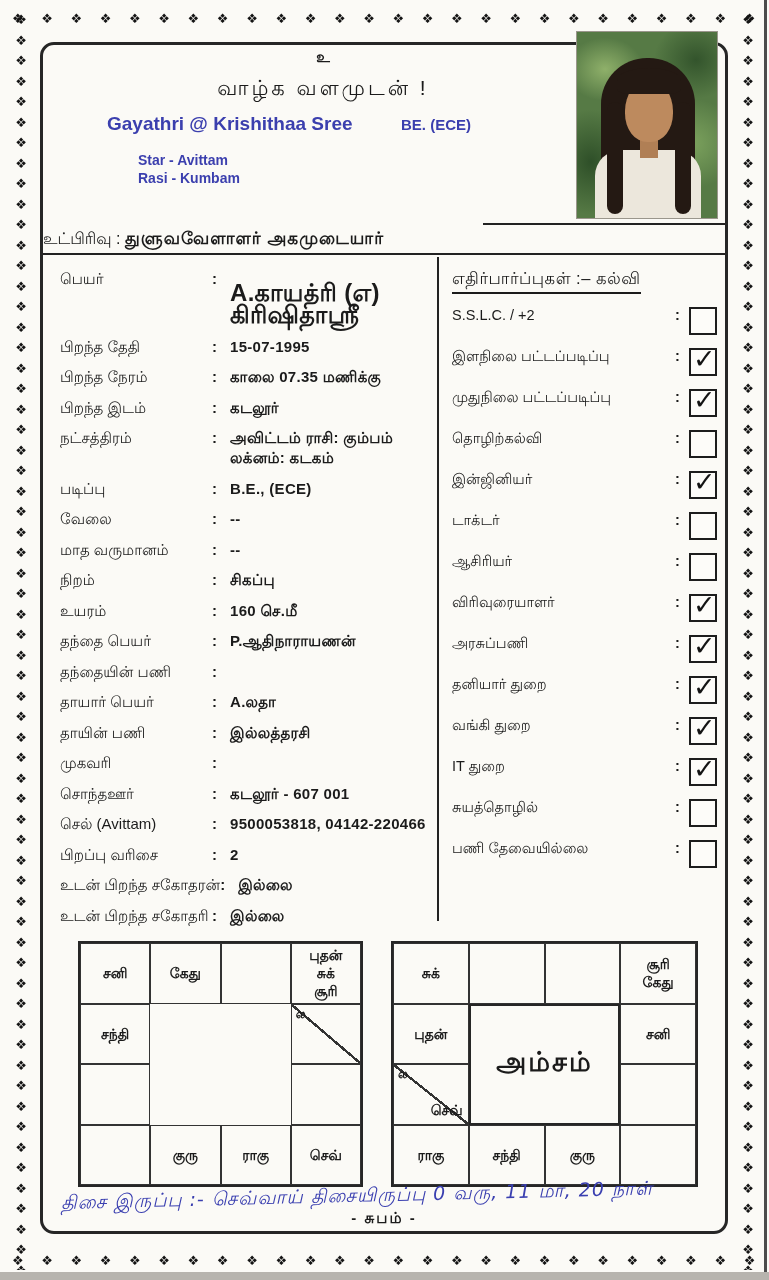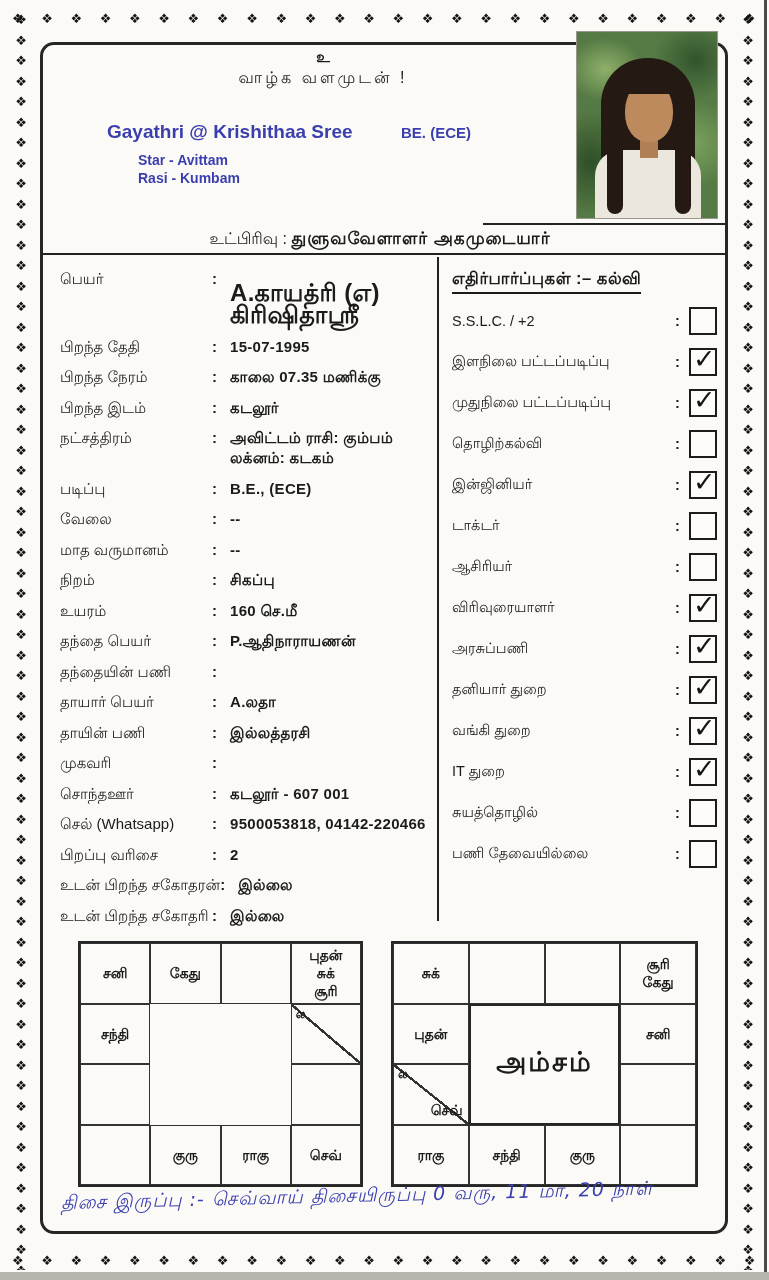--- a/index.html
+++ b/index.html
@@ -20,23 +20,23 @@
   .bstrip.left { left:9px; } .bstrip.right { right:9px; }
   .scan-edge-right { position:absolute; right:2px; top:0; bottom:8px; width:3px; background:#4c4c4c; }
   .scan-edge-bottom { position:absolute; left:0; right:0; bottom:0; height:8px; background:#b7b4ae; }
 
   
   .frame { position:absolute; left:40px; top:42px; width:688px; height:1192px;
            border:3px solid #262626; border-radius:14px; }
 
   .blessing { position:absolute; left:80px; top:3px; width:400px; text-align:center; }
   .blessing .om { font-size:15px; font-weight:bold; }
-  .blessing .text { font-size:16px; letter-spacing:3px; margin-top:1px; }
-
-  .name-block { position:absolute; left:64px; top:76px; white-space:nowrap; }
+  .blessing .text { font-size:21px; letter-spacing:3px; margin-top:8px; }
+
+  .name-block { position:absolute; left:64px; top:68px; white-space:nowrap; }
   .name-en { font-size:19px; font-weight:bold; color:#3b3fae; display:inline-block; }
   .degree-en { font-size:15px; font-weight:bold; color:#3b3fae; display:inline-block; margin-left:44px; }
   .astro-lines { position:absolute; left:95px; top:106px; color:#3b3fae;
                  font-size:14px; font-weight:bold; line-height:18px; }
 
   
   .photo { position:absolute; left:533px; top:-14px; width:142px; height:188px;
            border:1px solid #9a968c; background:#5d8049; overflow:hidden; z-index:4; }
   .foliage { position:absolute; inset:0;
     background:
@@ -54,42 +54,42 @@
           background:#bd8a5e; border-radius:50% 50% 46% 46%; }
   .hair-top { position:absolute; left:40px; top:36px; width:64px; height:26px;
               background:#241913; border-radius:50% 50% 20% 20%; }
   .strand-l { position:absolute; left:30px; top:70px; width:16px; height:112px;
               background:#241913; border-radius:8px; }
   .strand-r { position:absolute; left:98px; top:70px; width:16px; height:112px;
               background:#241913; border-radius:8px; }
 
   
   .subdivision { position:absolute; left:0; top:180px; width:100%; height:30px;
-                 border-bottom:2.5px solid #222; text-align:center; padding-right:8px;
+                 border-bottom:2.5px solid #222; text-align:left; padding-right:8px;
                  line-height:28px; }
   .subdivision::before { content:""; position:absolute; left:440px; right:0; top:-2px;
                  border-top:2px solid #222; }
   .subdivision .lbl { font-size:16px; }
   .subdivision .val { font-size:17px; font-weight:bold; letter-spacing:1px; }
 
   
   .body { position:absolute; left:0; top:212px; width:100%; height:664px; display:flex; }
   .left-col { width:394px; padding:12px 6px 0 17px; display:flex; flex-direction:column; gap:10.5px; }
   .drow { display:flex; align-items:flex-start; font-size:15px; line-height:20px; }
   .dlabel { min-width:152px; flex-shrink:0; }
   .dcolon { width:18px; flex-shrink:0; font-weight:bold; }
   .dvalue { font-weight:bold; white-space:pre-line; letter-spacing:.3px; }
   .drow.em .dvalue { font-size:24px; line-height:22px;margin-top:13px; }
 
   .right-col { flex:1; border-left:2.5px solid #222; padding:12px 8px 0 13px; }
-  .sec-title { font-size:16.5px; font-weight:bold; letter-spacing:.5px;
+  .sec-title { font-size:16.5px; font-weight:normal; letter-spacing:.5px;
                border-bottom:2px solid #1b1b1b; display:inline-block;
                padding-bottom:2px; margin-bottom:13px; }
   .sec-title.second { margin-top:7px; }
-  .cbrow { display:flex; align-items:center; height:28px; margin-bottom:13px; font-size:14.5px; }
+  .cbrow { display:flex; align-items:flex-start; height:28px; margin-bottom:13px; font-size:14.5px; }
   .cbrow .cl { flex:1; }
   .cbrow .cc { width:14px; font-weight:bold; }
   .cbox { width:28px; height:28px; border:2.5px solid #1d1d1d; position:relative;
           background:#fdfcf9; flex-shrink:0; }
   .tick { position:absolute; left:2px; top:-7px; font-size:27px; font-weight:bold; color:#141414; }
 
   
   .charts { position:absolute; top:896px; left:0; width:100%; height:246px; }
   .chart { position:absolute; top:0; height:246px; display:grid;
            grid-template-columns:repeat(4,1fr); grid-template-rows:repeat(4,1fr);
@@ -357,21 +357,21 @@
           <div class="drow">
             <span class="dlabel">முகவரி</span>
             <span class="dcolon">:</span>
           </div>
           <div class="drow">
             <span class="dlabel">சொந்தஊர்</span>
             <span class="dcolon">:</span>
             <span class="dvalue">கடலூர் - 607 001</span>
           </div>
           <div class="drow">
-            <span class="dlabel">செல் (Whatsapp)</span>
+            <span class="dlabel">செல் (Avittam)</span>
             <span class="dcolon">:</span>
             <span class="dvalue">9500053818, 04142-220466</span>
           </div>
           <div class="drow">
             <span class="dlabel">பிறப்பு வரிசை</span>
             <span class="dcolon">:</span>
             <span class="dvalue">2</span>
           </div>
           <div class="drow">
             <span class="dlabel">உடன் பிறந்த சகோதரன்</span>
@@ -508,15 +508,16 @@
           <div class="ccell" style="grid-area: 3 / 4;"></div>
           <div class="ccell" style="grid-area: 4 / 1;">ராகு</div>
           <div class="ccell" style="grid-area: 4 / 2;">சந்தி</div>
           <div class="ccell" style="grid-area: 4 / 3;">குரு</div>
           <div class="ccell" style="grid-area: 4 / 4;"></div>
           <div class="ccenter">அம்சம்</div>
         </div>
     </div>
 
     <div class="handwriting">திசை இருப்பு :- செவ்வாய் திசையிருப்பு 0 வரு, 11 மா, 20 நாள்</div>
+    <div class="closing">-  சுபம்  -</div>
 
   </div>
 </div>
 
 </body></html>

